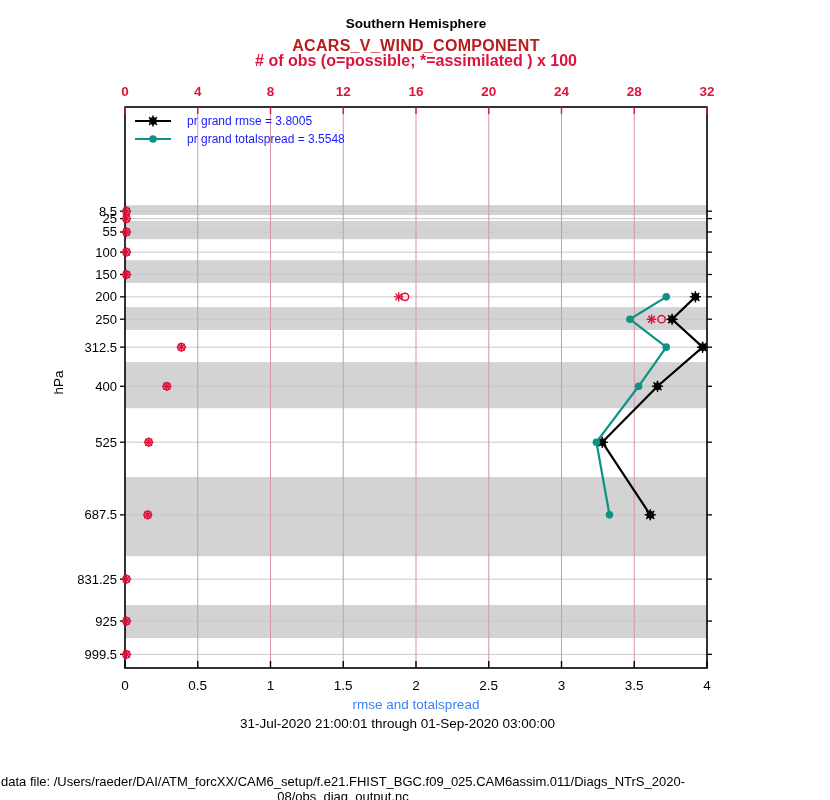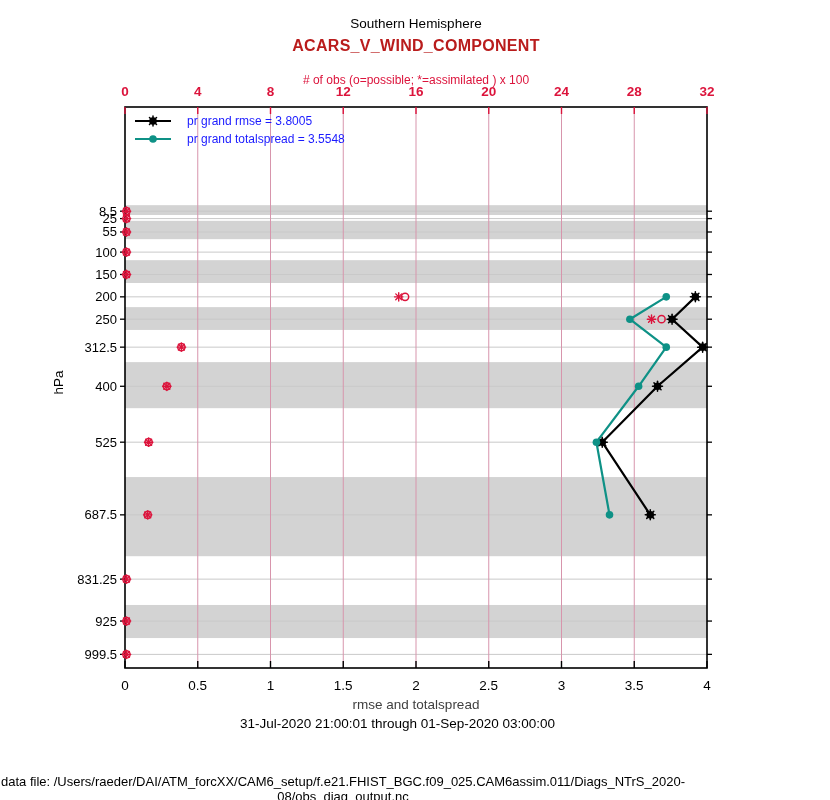--- a/index.html
+++ b/index.html
@@ -1,27 +1,27 @@
 <!DOCTYPE html>
 <html><head>
 <meta charset="utf-8">
 <style>
   html,body{margin:0;padding:0;background:#fff;}
   .page{position:relative;width:830px;height:800px;background:#fff;overflow:hidden;
         font-family:"Liberation Sans",sans-serif;}
   .titles{position:absolute;left:125px;width:582px;top:0;text-align:center;}
-  .t1{position:absolute;top:16px;width:100%;font-size:13.5px;font-weight:400;color:#000;}
+  .t1{position:absolute;top:16px;width:100%;font-size:13.5px;font-weight:700;color:#000;}
   .t2{position:absolute;top:37px;width:100%;font-size:16px;font-weight:700;color:#b91c1c;letter-spacing:.3px;}
-  .t3{position:absolute;top:73px;width:100%;font-size:12px;font-weight:400;}
+  .t3{position:absolute;top:52px;width:100%;font-size:16px;font-weight:700;}
   .legend{position:absolute;left:133px;top:112px;}
   .legend-item{display:flex;align-items:center;height:18px;}
   .ltext{font-size:12px;margin-left:14px;}
   .ylab{position:absolute;left:46px;top:375px;transform:rotate(-90deg);transform-origin:center;
         font-size:13.5px;color:#000;}
-  .xlab{position:absolute;left:125px;width:582px;top:697px;text-align:center;font-size:13.5px;color:#404040;}
+  .xlab{position:absolute;left:125px;width:582px;top:697px;text-align:center;font-size:13.5px;color:#3b82f6;}
   .daterange{position:absolute;left:0;width:795px;top:716px;text-align:center;font-size:13.5px;color:#000;}
   .caption{position:absolute;left:0;width:686px;top:774px;text-align:center;font-size:13px;color:#000;}
   svg text{font-family:"Liberation Sans",sans-serif;}
 </style>
 </head>
 <body>
 
 <div class="page">
 
   <div class="titles">

